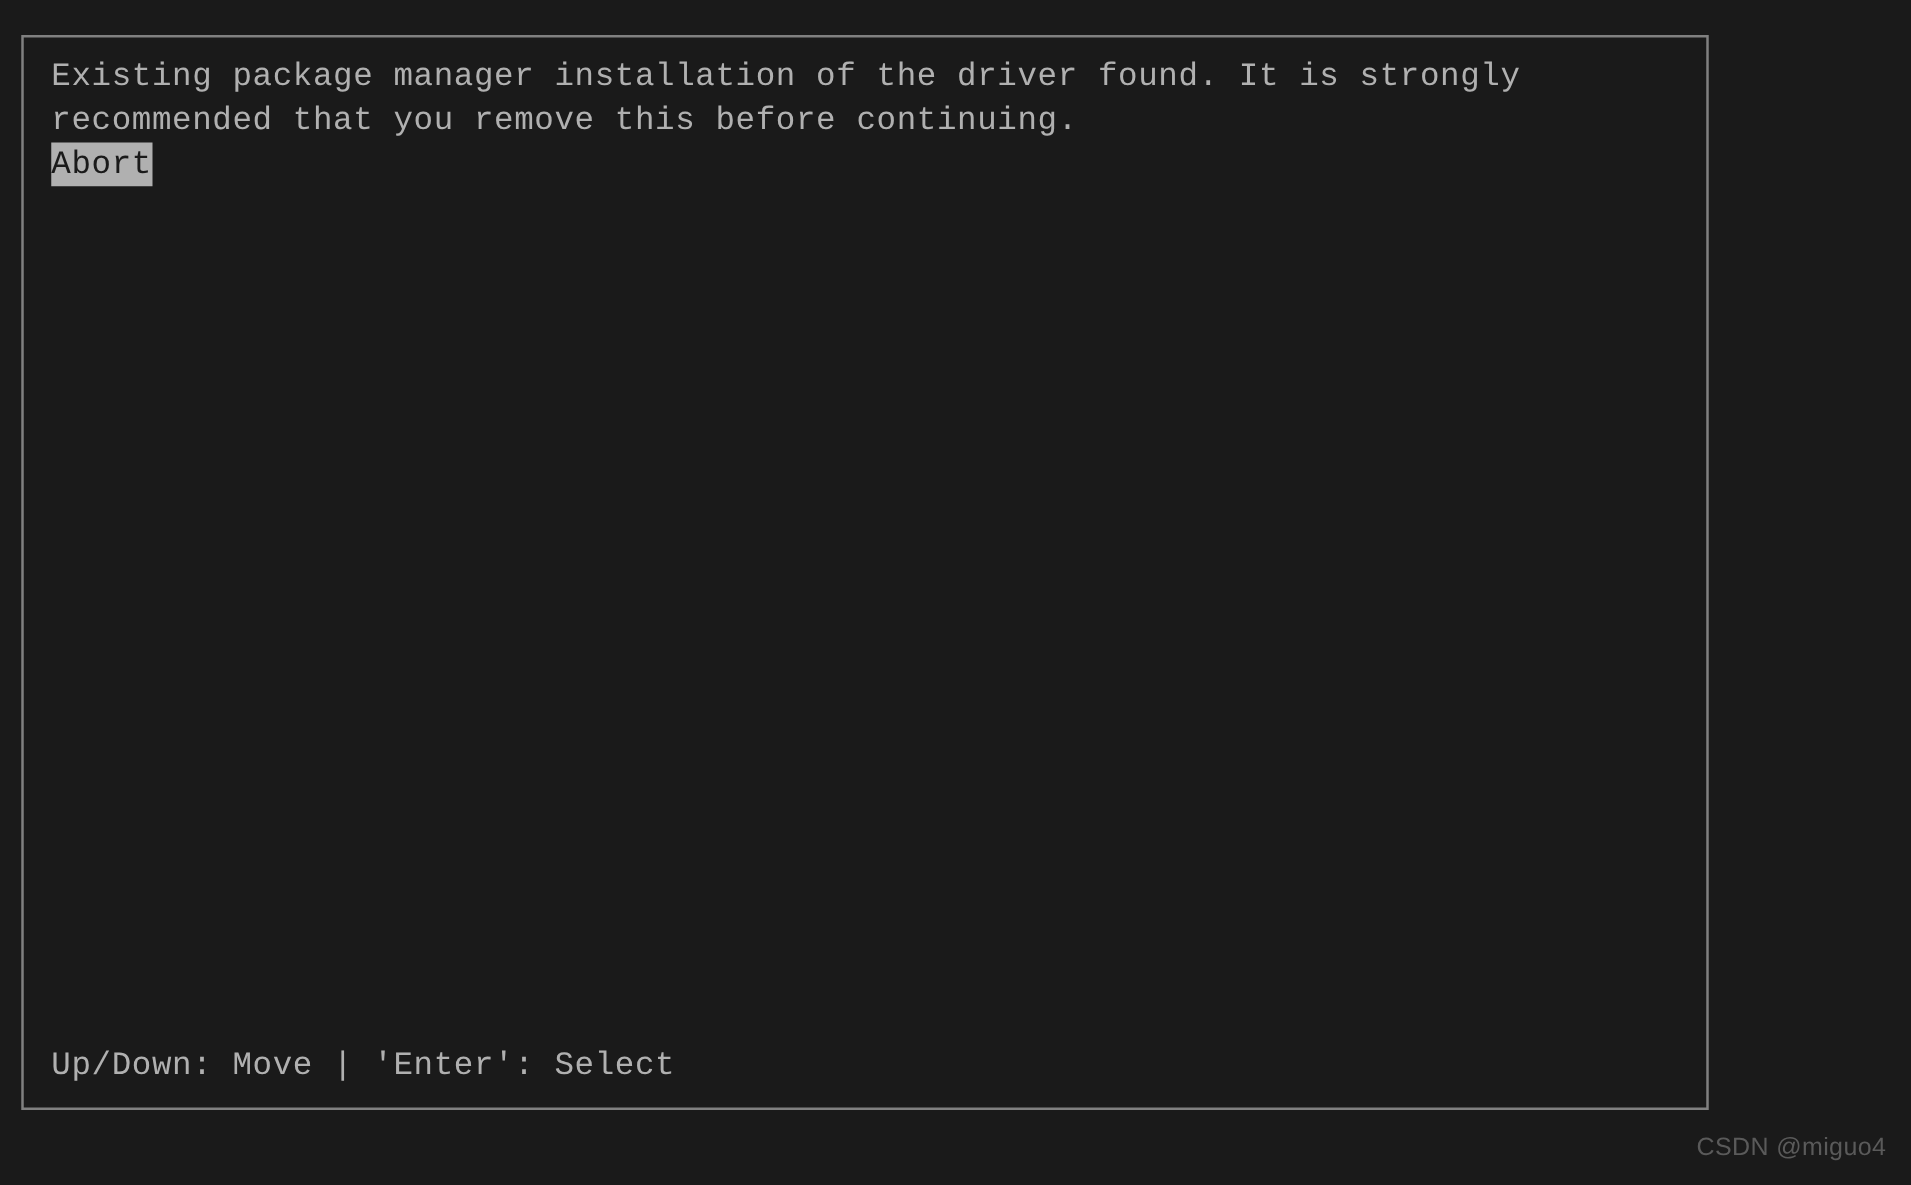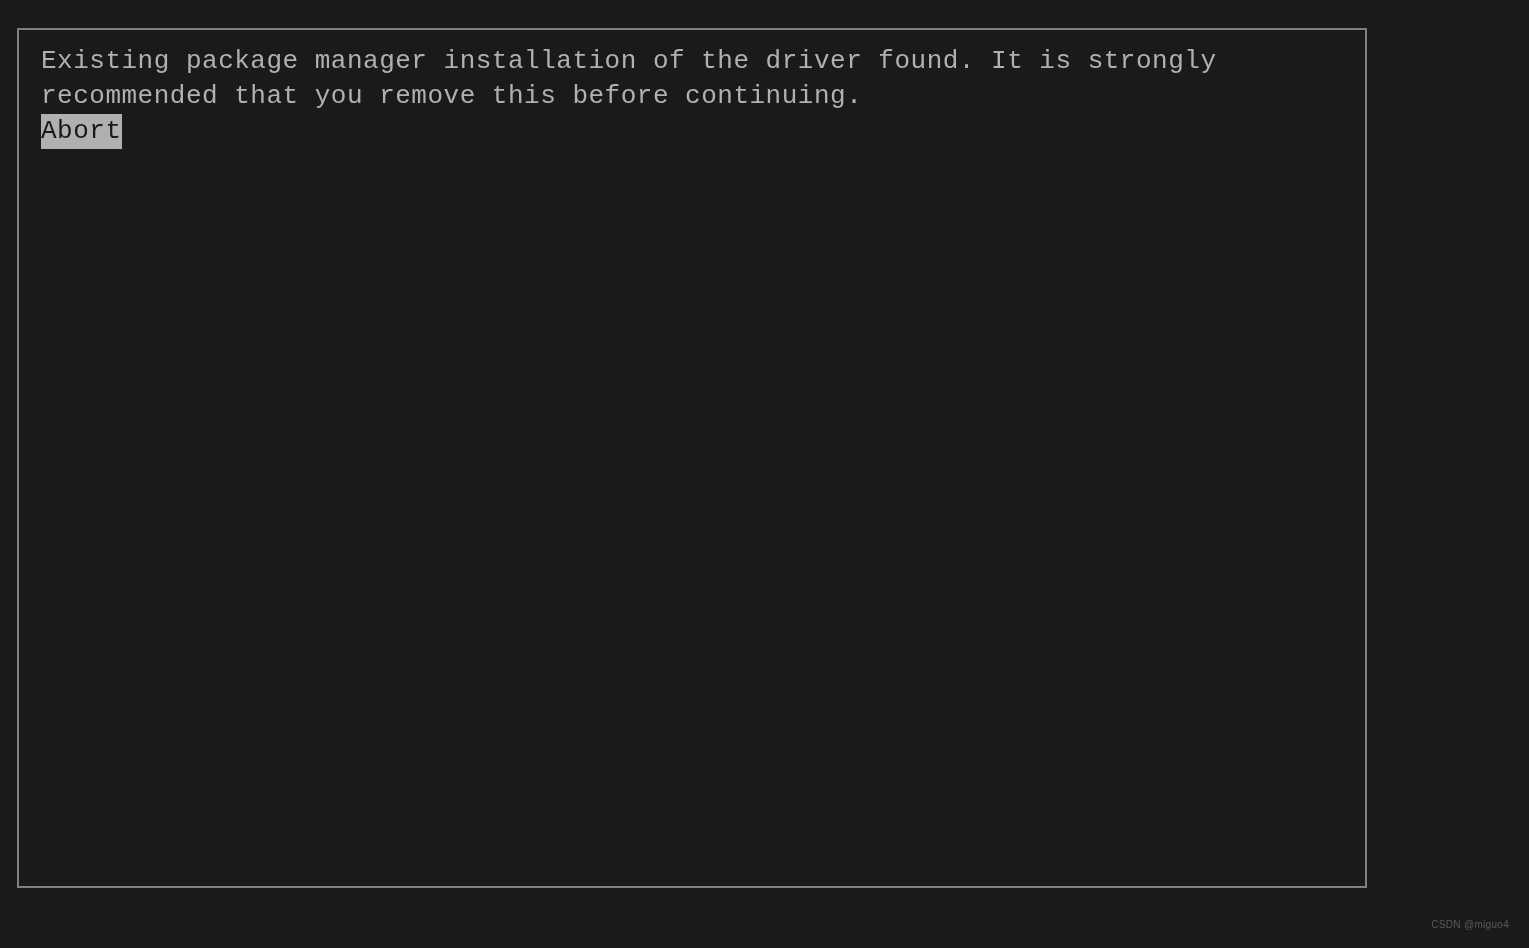--- a/index.html
+++ b/index.html
@@ -61,31 +61,32 @@
       line-height: 1.35;
       letter-spacing: 0.5px;
       padding-bottom: 2px;
     }
     
     .watermark {
       position: absolute;
       bottom: 18px;
       right: 20px;
       font-family: Arial, sans-serif;
-      font-size: 10px;
+      font-size: 20px;
       color: #5a5a5a;
       letter-spacing: 0.3px;
     }
   </style>
 </head>
 <body>
 
 <div class="terminal-box">
   <div class="message">Existing package manager installation of the driver found. It is strongly
 recommended that you remove this before continuing.</div>
   <div class="options">
     <span class="option-line">
       <span class="option selected">Abort</span>
     </span>
   </div>
+  <div class="footer-hint">Up/Down: Move | 'Enter': Select</div>
 </div>
 
 <div class="watermark">CSDN @miguo4</div>
 
 </body></html>

